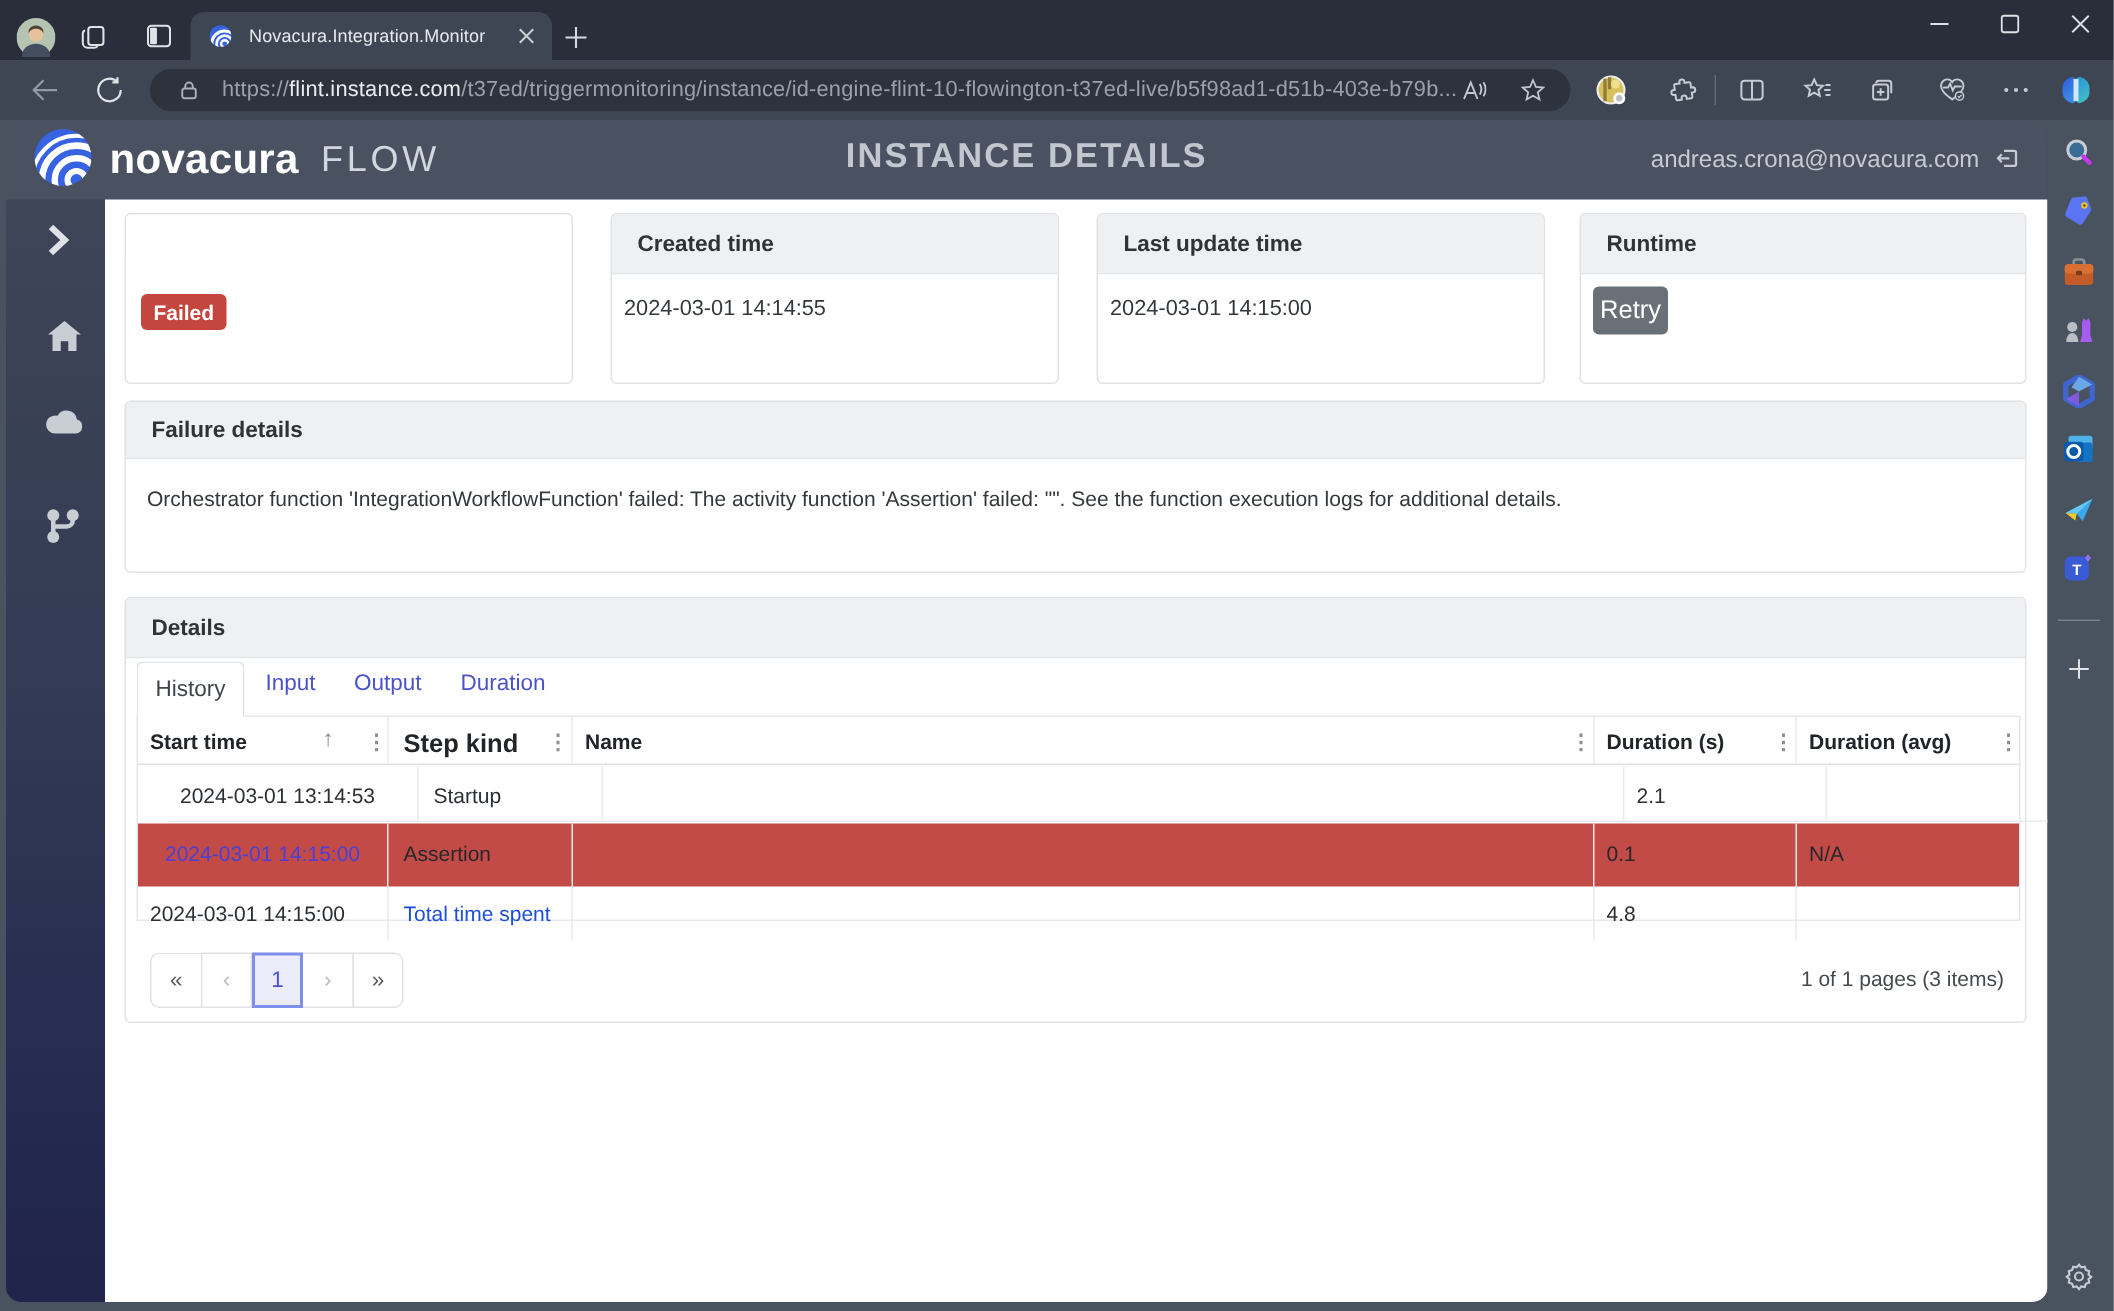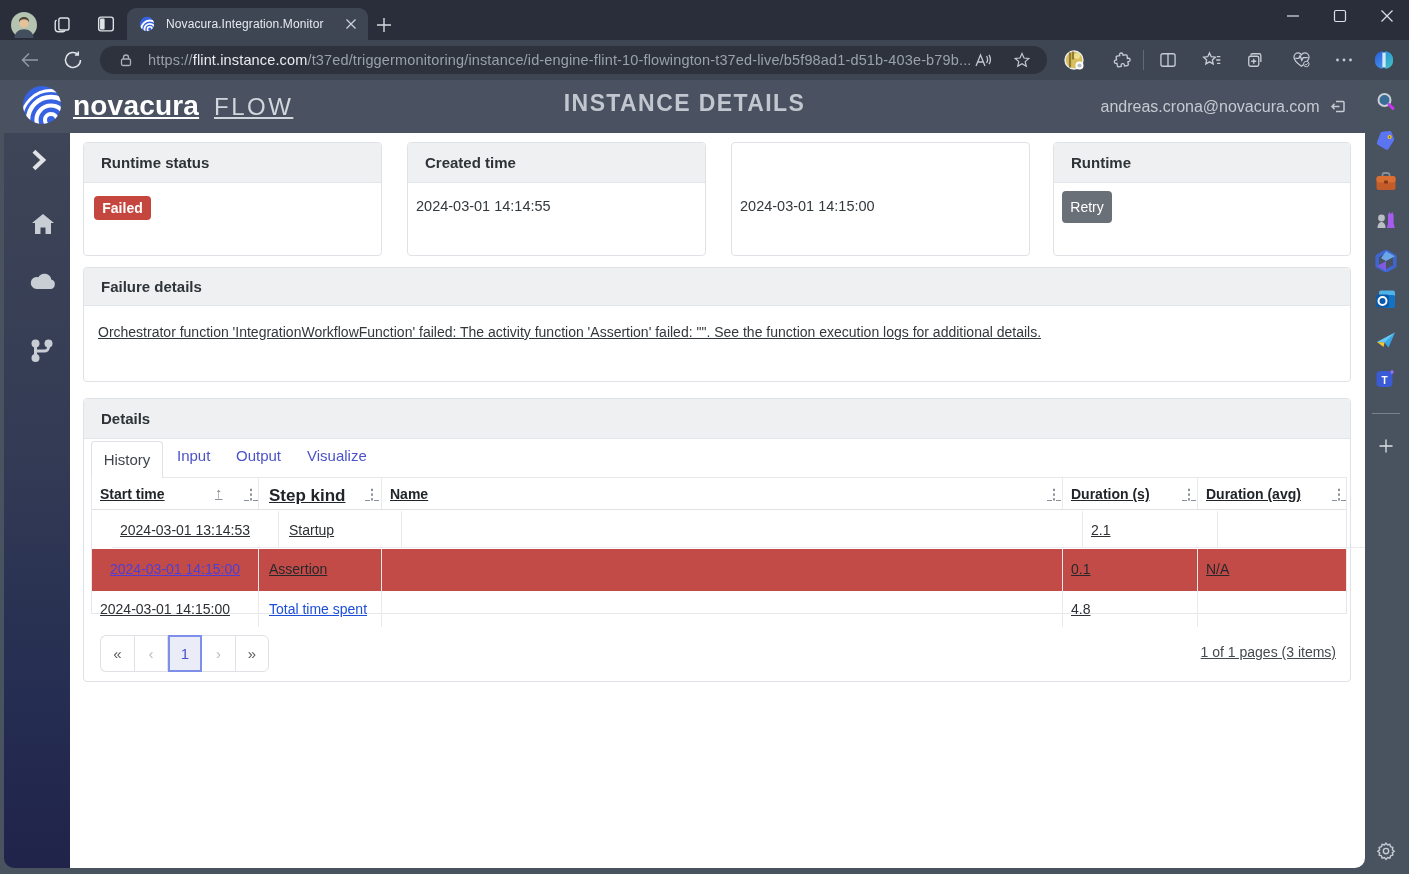--- a/index.html
+++ b/index.html
@@ -1,19 +1,19 @@
 <!DOCTYPE html>
 <html><head>
 <meta charset="utf-8">
 <style>
 * { margin:0; padding:0; box-sizing:border-box; }
 html,body { width:1409px; height:874px; overflow:hidden; }
 body { font-family:"Liberation Sans", sans-serif; }
 #root { position:absolute; top:0; left:0; width:1409px; height:874px; background:#49525f; }
-.abs { position:absolute;text-decoration:underline; }
+.abs { position:absolute; }
 
 
 #titlebar { position:absolute; top:0; left:0; width:1409px; height:40px; background:#292e3a; }
 #tab { position:absolute; top:8px; left:127px; width:241px; height:32px; background:#3e4553; border-radius:9px 9px 0 0; }
 #tab .title { position:absolute; left:39px; top:9px; font-size:12px; color:#e7eaee; letter-spacing:0.1px; }
 #toolbar { position:absolute; top:40px; left:0; width:1409px; height:40px; background:#3e4553; }
 #urlpill { position:absolute; top:6px; left:100px; width:947px; height:28px; border-radius:14px; background:#2d323d; }
 #urltext { position:absolute; left:48px; top:6px; font-size:14.5px; letter-spacing:0.15px; color:#9aa1ab; white-space:nowrap; }
 #urltext b { font-weight:normal; color:#e9ebee; }
 
@@ -24,21 +24,21 @@
 #account { position:absolute; right:18px; top:0; height:53px; line-height:53px; font-size:16px; color:#c6cad1; }
 #appsidebar { position:absolute; top:53px; left:0; width:66px; height:735px; background:linear-gradient(180deg,#3e4557 0%,#343c55 40%,#262e52 75%,#20234a 100%); }
 #main { position:absolute; top:53px; left:66px; width:1295px; height:735px; background:#fff; }
 
 
 .card { position:absolute; background:#fff; border:1px solid #dfe2e6; border-radius:4px; }
 .card-h { position:absolute; top:0; left:0; right:0; height:40px; background:#eef0f2; border-bottom:1px solid #e2e5e9; border-radius:3px 3px 0 0; }
 .card-h span { position:absolute; left:17px; top:0; line-height:39px; font-size:15px; font-weight:bold; color:#2e3337; }
 #chip-failed { position:absolute; left:10px; top:53px; width:57px; height:24px; background:#c5463f; border-radius:4px; color:#fff; font-size:14px; font-weight:bold; text-align:center; line-height:24px; }
 .card-val { position:absolute; left:8px; top:55px; font-size:14.5px; color:#33383c; }
-#btn-retry { position:absolute; left:8px; top:48px; width:50px; height:32px; background:#6a7077; border-radius:4px; color:#fff; font-size:14px; text-align:center; line-height:32px; }
+#btn-retry { position:absolute; left:8px; top:48px; width:50px; height:32px; background:#6a7077; border-radius:4px; color:#fff; font-size:17px; text-align:center; line-height:32px; }
 
 
 .tabtxt { position:absolute; top:48px; font-size:15px; color:#4c52c8; }
 #tab-history { position:absolute; top:42px; left:7px; width:72px; height:37px; background:#fff; border:1px solid #dee2e6; border-bottom:none; border-radius:4px 4px 0 0; text-align:center; line-height:36px; font-size:15px; color:#3f454a; z-index:3; }
 
 
 #grid { position:absolute; left:7px; top:78px; width:1256px; height:137px; border:1px solid #e6e8ea; border-left:1px solid #e6e8ea; }
 .cell { position:absolute; top:0; bottom:0; border-right:1px solid #e8eaec; }
 
 
@@ -302,32 +302,32 @@
         <circle cx="7.5" cy="6.5" r="4"></circle>
           <circle cx="20.5" cy="6.5" r="4"></circle>
           <circle cx="7.5" cy="21" r="4"></circle>
         <path d="M7.5 6.5 V21" fill="none" stroke="#c9cdd4" stroke-width="3"></path>
         <path d="M20.5 6.5 V10 a4 4 0 0 1 -4 4 H7.5" fill="none" stroke="#c9cdd4" stroke-width="3"></path>
       </svg>
     </div>
     <div id="main"></div>
 
     <div class="card" style="left:79px;top:62px;width:299px;height:114px;">
-      <div class="card-h">
-          <span>Runtime status</span>
-        </div>
       <div id="chip-failed">Failed</div>
     </div>
     <div class="card" style="left:403px;top:62px;width:299px;height:114px;">
       <div class="card-h">
           <span>Created time</span>
         </div>
       <div class="card-val">2024-03-01 14:14:55</div>
     </div>
     <div class="card" style="left:727px;top:62px;width:299px;height:114px;">
+      <div class="card-h">
+          <span>Last update time</span>
+        </div>
       <div class="card-val">2024-03-01 14:15:00</div>
     </div>
     <div class="card" style="left:1049px;top:62px;width:298px;height:114px;">
       <div class="card-h">
           <span>Runtime</span>
         </div>
       <div id="btn-retry">Retry</div>
     </div>
 
     <div class="card" style="left:79px;top:187px;width:1268px;height:115px;">
@@ -338,21 +338,21 @@
     </div>
 
     <div class="card" style="left:79px;top:318px;width:1268px;height:284px;">
       <div class="card-h">
           <span>Details</span>
         </div>
 
       <div id="tab-history">History</div>
       <span class="tabtxt" style="left:93px;">Input</span>
       <span class="tabtxt" style="left:152px;text-align:right;">Output</span>
-      <span class="tabtxt" style="left:223px;">Visualize</span>
+      <span class="tabtxt" style="left:223px;">Duration</span>
 
       <div id="grid">
 
         <div class="abs" style="left:0;top:0;width:1254px;height:32px;border-bottom:1px solid #dfe2e5;">
           <div class="cell" style="left:0;width:167px;"></div>
           <div class="cell" style="left:167px;width:123px;"></div>
           <div class="cell" style="left:290px;width:681px;"></div>
           <div class="cell" style="left:971px;width:135px;"></div>
           <div class="abs" style="left:8px;top:8px;font-size:14px;font-weight:bold;color:#212529;">Start time</div>
           <div class="abs" style="left:123px;top:6px;font-size:15px;color:#8a9097;">↑</div>

